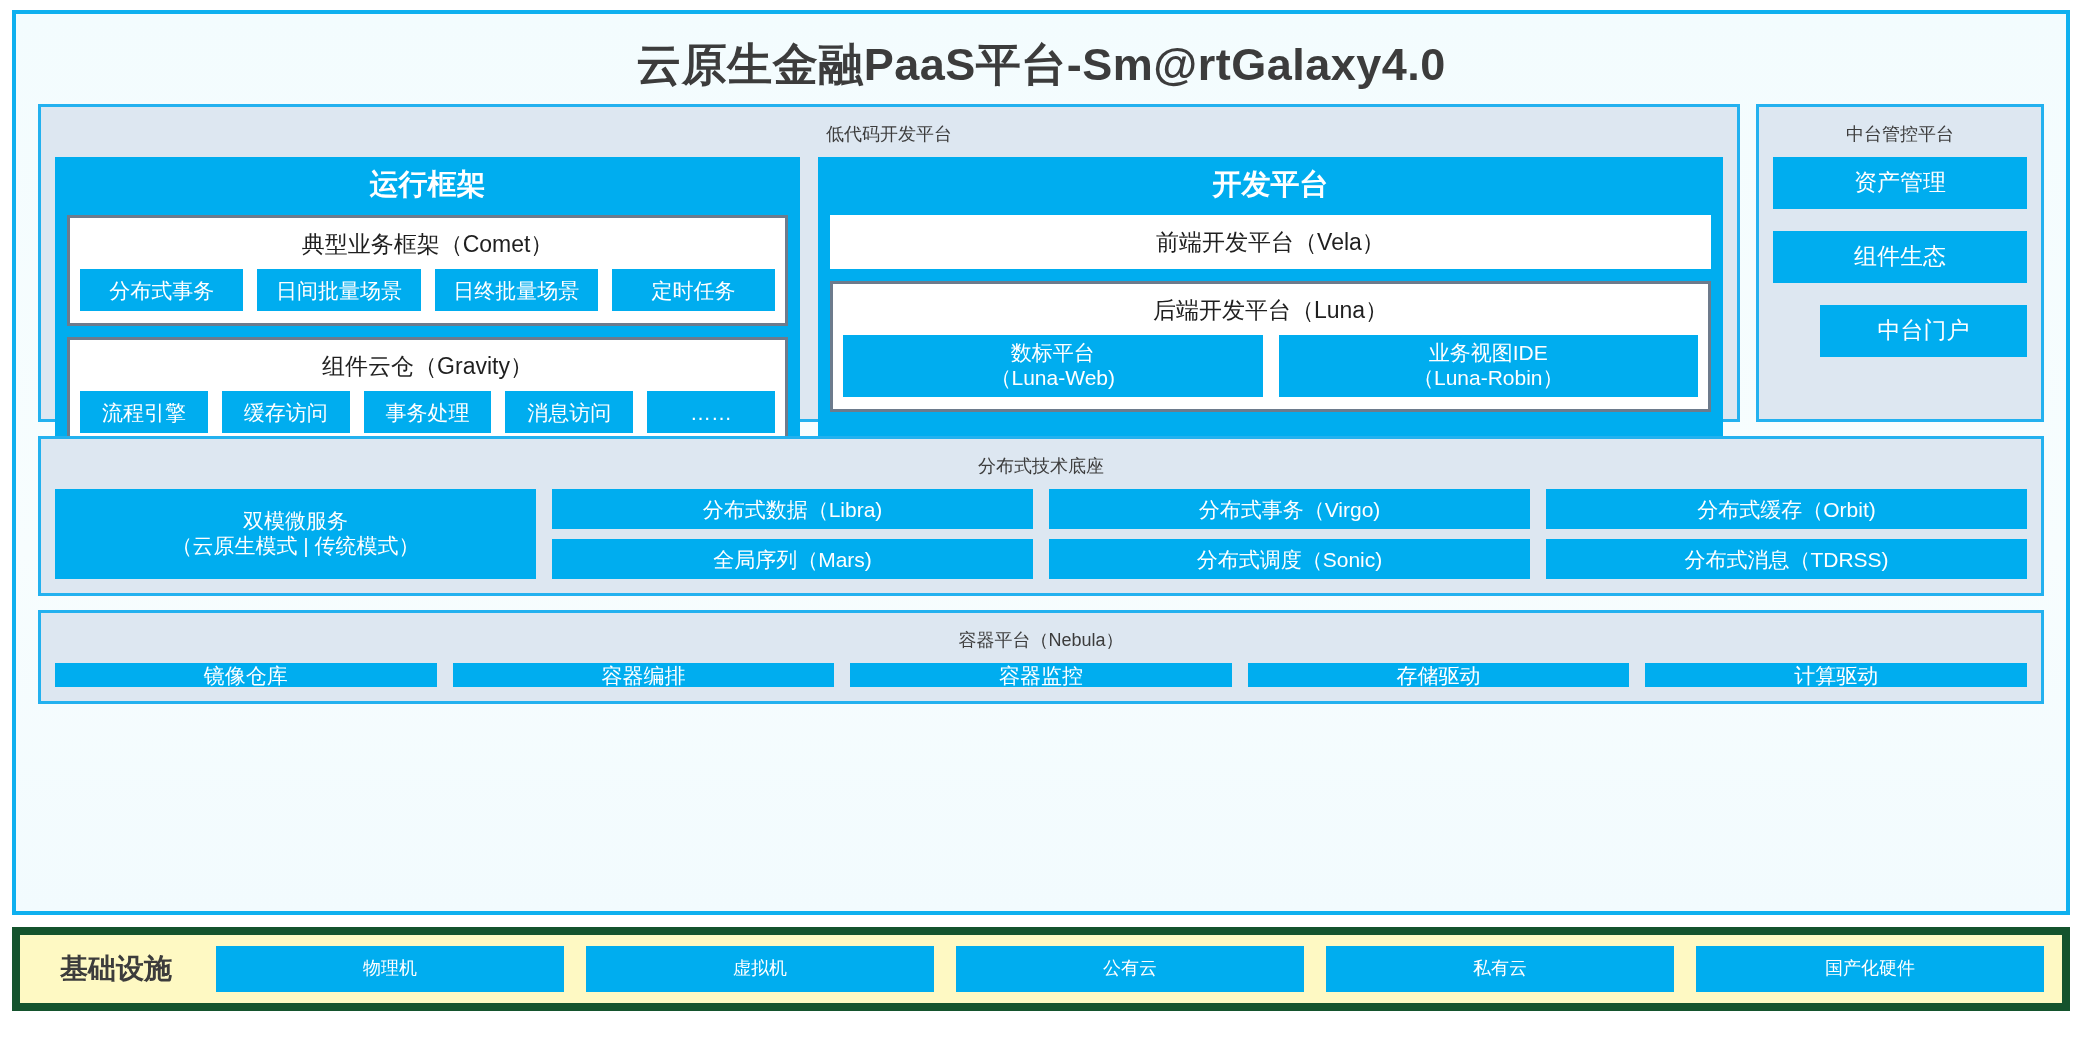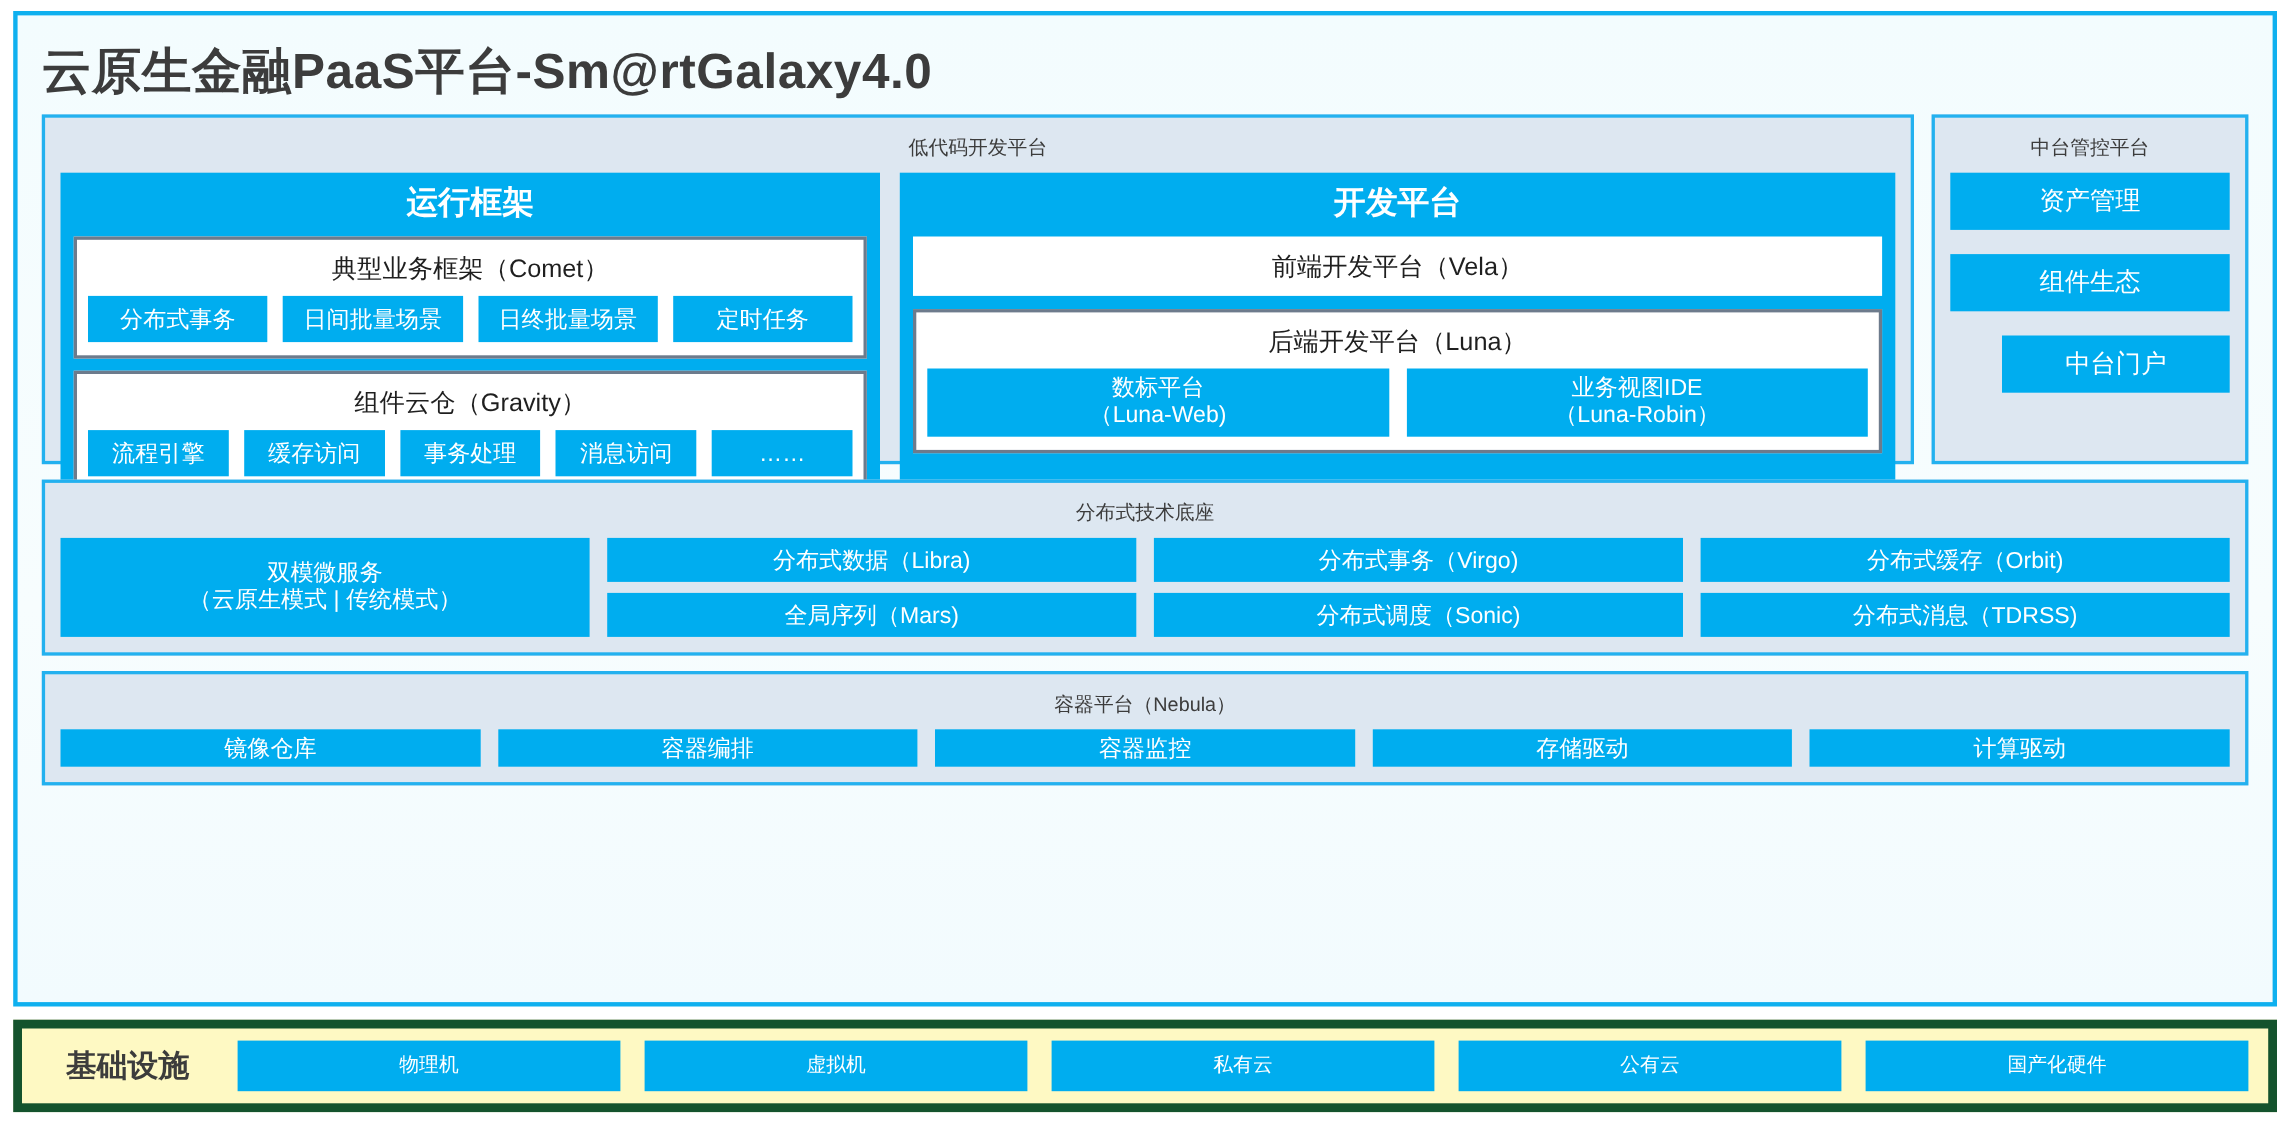--- a/index.html
+++ b/index.html
@@ -28,20 +28,21 @@
     background: linear-gradient(180deg,#f3fcfe 0%, #f7fdfe 60%, #f2fbfe 100%);
     padding: 12px 22px 18px 22px;
     display: flex;
     flex-direction: column;
   }
 
   .title-bar {
     height: 78px;
     display: flex;
     align-items: center;
+    justify-content: center;
   }
   .title-bar h1 {
     font-size: 45px;
     font-weight: bold;
     color: #3c3c3c;
     letter-spacing: 0.5px;
     white-space: nowrap;
   }
 
   
@@ -131,21 +132,21 @@
   .midplat .chip:last-child { margin-bottom: 0; margin-left: 47px; }
 
   
   .dist-body { display: flex; gap: 16px; }
   .dist-col { flex: 1 1 0; display: flex; flex-direction: column; gap: 10px; }
   .dist-col .chip { height: 40px; }
   .dist-col.wide .chip { height: 90px; }
 
   
   .container-body { display: flex; gap: 16px; }
-  .container-body .chip { flex: 1 1 0; height: 34px; }
+  .container-body .chip { flex: 1 1 0; height: 24px; }
 
   
   .infra {
     height: 84px;
     background: #fef9c3;
     border: 8px solid #14532d;
     display: flex;
     align-items: center;
     padding: 0 18px;
     gap: 22px;
@@ -279,18 +280,18 @@
         <div class="chip">计算驱动</div>
       </div>
     </div>
 
   </div>
 
   <div class="infra">
     <div class="infra-label">基础设施</div>
     <div class="chip">物理机</div>
     <div class="chip">虚拟机</div>
+    <div class="chip">公有云</div>
     <div class="chip">私有云</div>
-    <div class="chip">公有云</div>
     <div class="chip">国产化硬件</div>
   </div>
 
 </div>
 
 </body></html>

